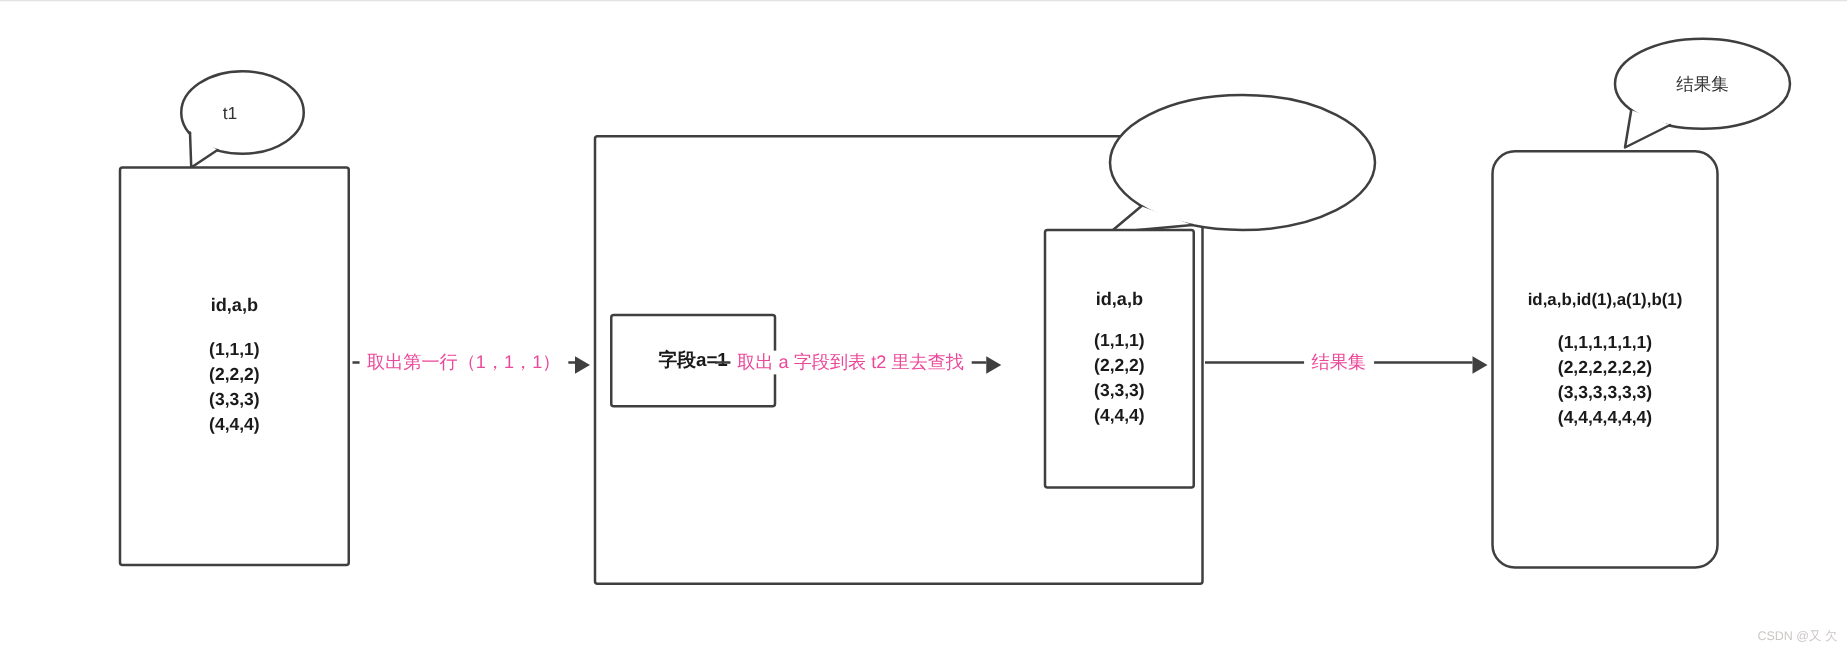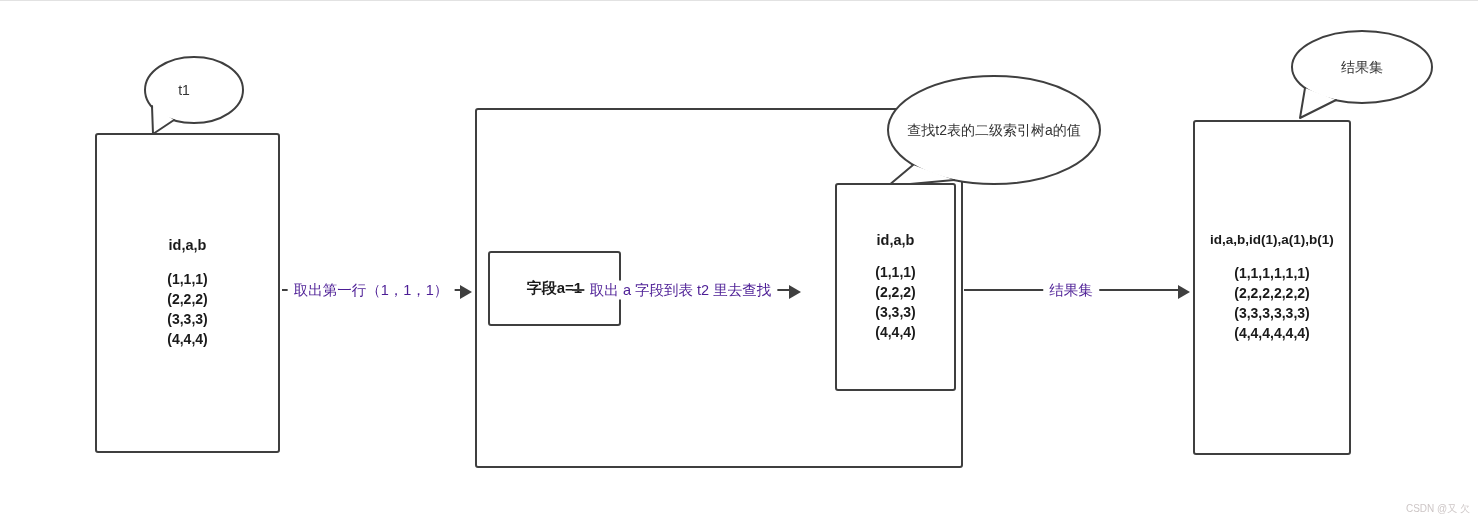--- a/index.html
+++ b/index.html
@@ -14,21 +14,21 @@
   .tbl-header { font-weight:bold; font-size:14.5px; margin-bottom:16px; white-space:nowrap; }
   .tbl-header.hdr-small { font-size:13.5px; }
   .tbl-row { font-weight:bold; font-size:14px; line-height:20px; white-space:nowrap; }
   .plain-box { font-weight:bold; font-size:15px; }
 
   .arrow { position:absolute; height:0; border-top:2px solid var(--stroke,#3f3f3f); }
   .arrow::after { content:""; position:absolute; right:-12px; top:-6px; width:0; height:0;
                   border-left:12px solid var(--stroke,#3f3f3f);
                   border-top:7px solid transparent; border-bottom:7px solid transparent; }
   .arrow-label { position:absolute; left:50%; top:-1px; transform:translate(-50%,-50%);
-                 background:#fff; padding:0 6px; white-space:nowrap; font-size:14.5px; color:#4c1d95;text-align:right; }
+                 background:#fff; padding:0 6px; white-space:nowrap; font-size:14.5px; color:#ec4899;text-align:right; }
 
   .callout-shape { position:absolute; overflow:visible; }
   .callout-shape ellipse, .callout-shape path { fill:#fff; stroke:var(--stroke,#3f3f3f); stroke-width:2; }
   .callout-shape path { stroke-linejoin:round; stroke-linecap:round; }
   .callout-text { position:absolute; text-align:center; font-size:14px; line-height:16px;
                   color:#333; white-space:nowrap; }
 
   .watermark { position:absolute; right:8px; bottom:7px; font-size:10px; color:var(--wm,#cdc6c6); }
 </style>
 </head>
@@ -63,41 +63,40 @@
   </div>
 
   <div class="arrow" style="left:572px; top:289px; width:217px;">
     <span class="arrow-label">取出 a 字段到表 t2 里去查找</span>
   </div>
 
   <svg class="callout-shape" style="left:870px; top:70px;" width="240" height="125" viewBox="0 0 240 125">
     <ellipse cx="124" cy="60" rx="106" ry="54"></ellipse>
     <path d="M 43 95 L 18 116 L 84 110"></path>
   </svg>
-  <div class="callout-text" style="left:884px; top:122px; width:220px;">查找t2表的二级索引树a的值</div>
 
   <div class="box" style="left:835px; top:183px; width:121px; height:208px;">
     <div class="tbl-header" style="margin-bottom:14px;">id,a,b</div>
     <div class="tbl-row">(1,1,1)</div>
     <div class="tbl-row">(2,2,2)</div>
     <div class="tbl-row">(3,3,3)</div>
     <div class="tbl-row">(4,4,4)</div>
   </div>
 
   <div class="arrow" style="left:964px; top:289px; width:214px;">
     <span class="arrow-label">结果集</span>
   </div>
 
   <svg class="callout-shape" style="left:1285px; top:25px;" width="155" height="102" viewBox="0 0 155 102">
     <ellipse cx="77" cy="42" rx="70" ry="36"></ellipse>
     <path d="M 20 63 L 15 93 L 51 75"></path>
   </svg>
   <div class="callout-text" style="left:1297px; top:59px; width:130px;">结果集</div>
 
-  <div class="box" style="left:1193px; top:120px; width:158px; height:335px;">
+  <div class="box" style="left:1193px; top:120px; width:182px; height:335px;border-radius:19px;">
     <div class="tbl-header hdr-small">id,a,b,id(1),a(1),b(1)</div>
     <div class="tbl-row">(1,1,1,1,1,1)</div>
     <div class="tbl-row">(2,2,2,2,2,2)</div>
     <div class="tbl-row">(3,3,3,3,3,3)</div>
     <div class="tbl-row">(4,4,4,4,4,4)</div>
   </div>
 
   <div class="watermark">CSDN @又 欠</div>
 
 </div>

